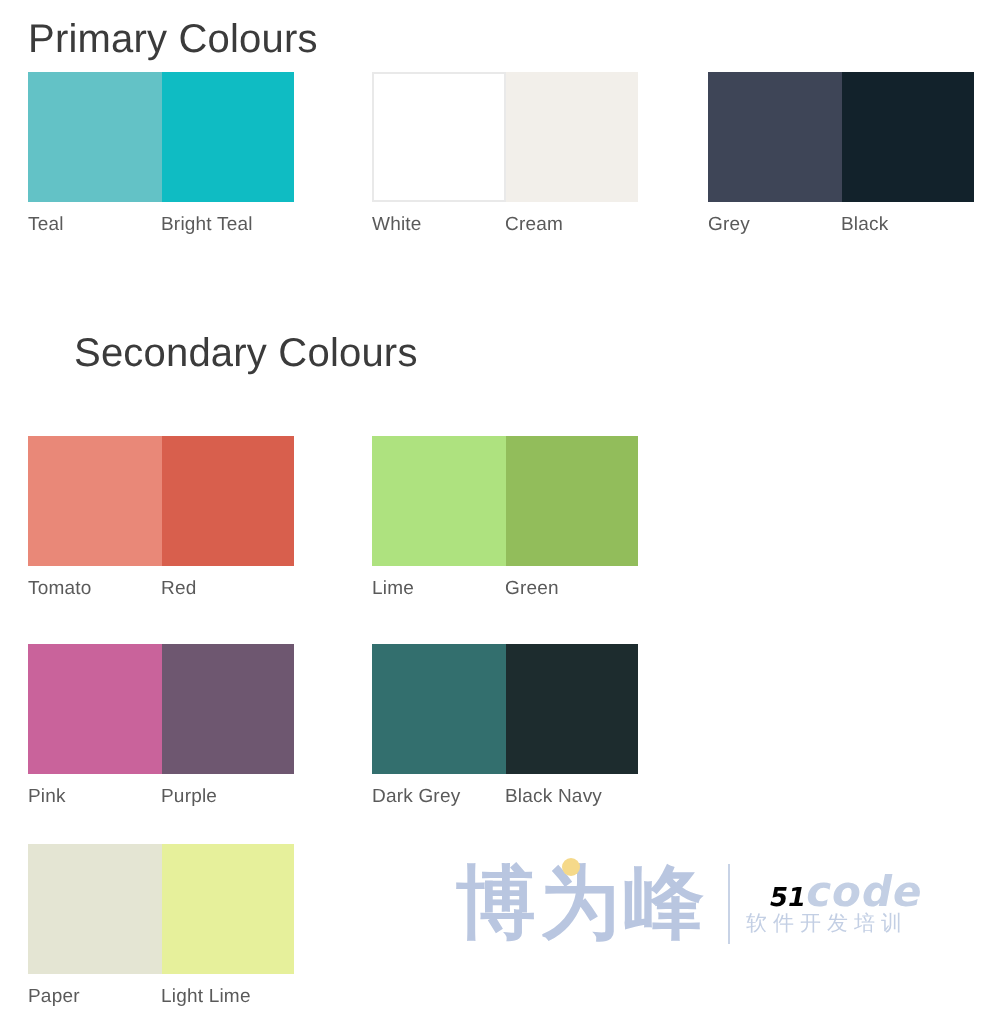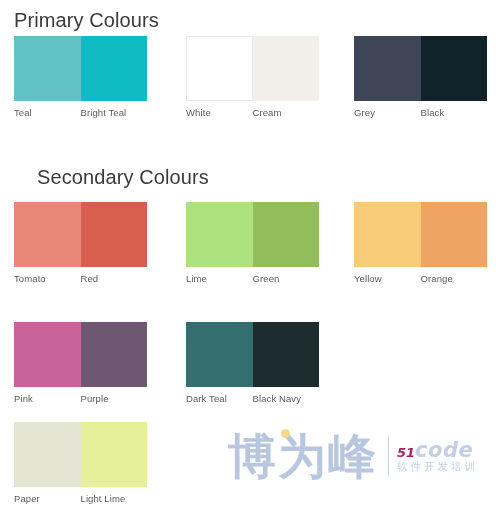--- a/index.html
+++ b/index.html
@@ -75,37 +75,37 @@
     letter-spacing: 0.1px;
   }
 
   
   .col-1 { left: 14px; }
   .col-2 { left: 186px; }
   .col-3 { left: 354px; }
 
   
   .row-p1 { top: 36px; }
-  .row-s1 { top: 202px; }
+  .row-s1 { top: 218px; }
   .row-s2 { top: 322px; }
   .row-s3 { top: 422px; }
 
   
   .watermark {
     position: absolute;
     left: 228px;
     top: 432px;
     display: flex;
     align-items: center;
     pointer-events: none;
     user-select: none;
   }
   .wm-cn {
     font-family: "DejaVu Sans", sans-serif;
-    font-size: 48px;
+    font-size: 40px;
     font-weight: bold;
     color: #b9c6e0;
     letter-spacing: 2px;
     line-height: 1;
     position: relative;
   }
   .wm-dot {
     position: absolute;
     left: 53px;
     top: -3px;
@@ -129,22 +129,23 @@
     font-family: "DejaVu Sans", sans-serif;
     font-size: 21px;
     font-weight: bold;
     font-style: italic;
     color: #c3cfe4;
     line-height: 1;
     letter-spacing: 0.5px;
   }
   .wm-51 {
     font-size: 13px;
-    color: #be185d;
+    color: #000000;
     letter-spacing: 0;
+    margin-left: 12px;
   }
   .wm-sub {
     font-family: "DejaVu Sans", sans-serif;
     font-size: 10.5px;
     color: #c3cfe4;
     letter-spacing: 3px;
     margin-top: 0;
     line-height: 1;
   }
 </style>
@@ -205,49 +206,39 @@
       <div class="chips">
         <div class="chip" style="background-color: rgb(174, 226, 127);"></div>
         <div class="chip" style="background-color: rgb(146, 189, 91);"></div>
       </div>
       <div class="labels">
         <div class="label">Lime</div>
         <div class="label">Green</div>
       </div>
     </div>
 
-    <div class="pair col-3 row-s1">
-      <div class="chips">
-        <div class="chip" style="background-color: rgb(249, 203, 120);"></div>
-        <div class="chip" style="background-color: rgb(239, 164, 99);"></div>
-      </div>
-      <div class="labels">
-        <div class="label">Yellow</div>
-        <div class="label">Orange</div>
-      </div>
-    </div>
 
     <div class="pair col-1 row-s2">
       <div class="chips">
         <div class="chip" style="background-color: rgb(201, 99, 155);"></div>
         <div class="chip" style="background-color: rgb(110, 87, 112);"></div>
       </div>
       <div class="labels">
         <div class="label">Pink</div>
         <div class="label">Purple</div>
       </div>
     </div>
 
     <div class="pair col-2 row-s2">
       <div class="chips">
         <div class="chip" style="background-color: rgb(51, 111, 110);"></div>
         <div class="chip" style="background-color: rgb(29, 44, 46);"></div>
       </div>
       <div class="labels">
-        <div class="label">Dark Teal</div>
+        <div class="label">Dark Grey</div>
         <div class="label">Black Navy</div>
       </div>
     </div>
 
 
     <div class="pair col-1 row-s3">
       <div class="chips">
         <div class="chip" style="background-color: rgb(228, 229, 211);"></div>
         <div class="chip" style="background-color: rgb(230, 240, 155);"></div>
       </div>

